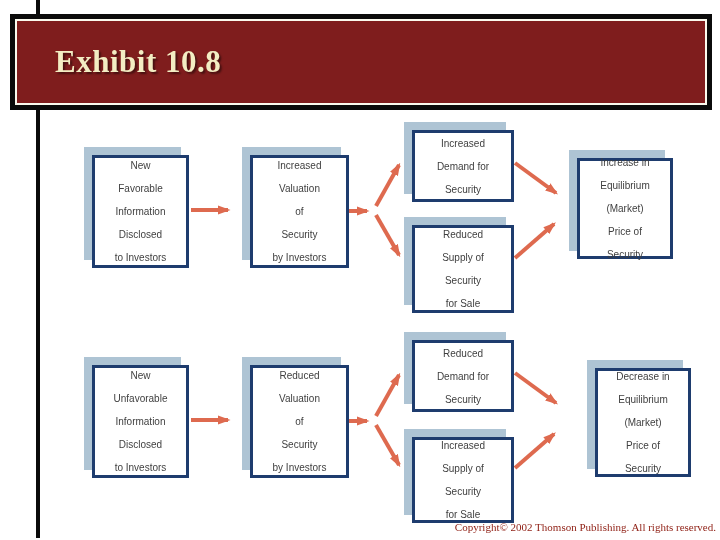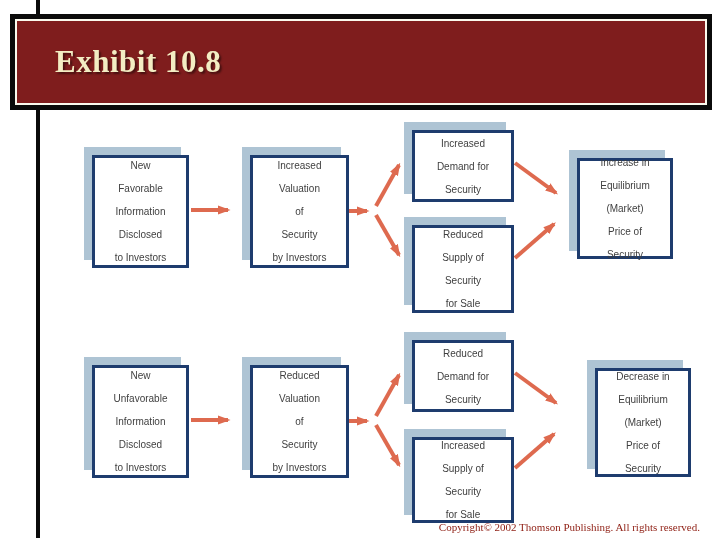--- a/index.html
+++ b/index.html
@@ -76,21 +76,21 @@
 
   .arrows {
     position: absolute;
     left: 0; top: 0;
     width: 720px; height: 540px;
     z-index: 1;
   }
 
   .copyright {
     position: absolute;
-    right: 20px; top: 521px;
+    right: 4px; top: 521px;
     font-family: "Liberation Serif", serif;
     font-size: 11px;
     color: #8e1d12;
     z-index: 2;
   }
 </style>
 </head>
 <body>
 
 <div class="slide">

